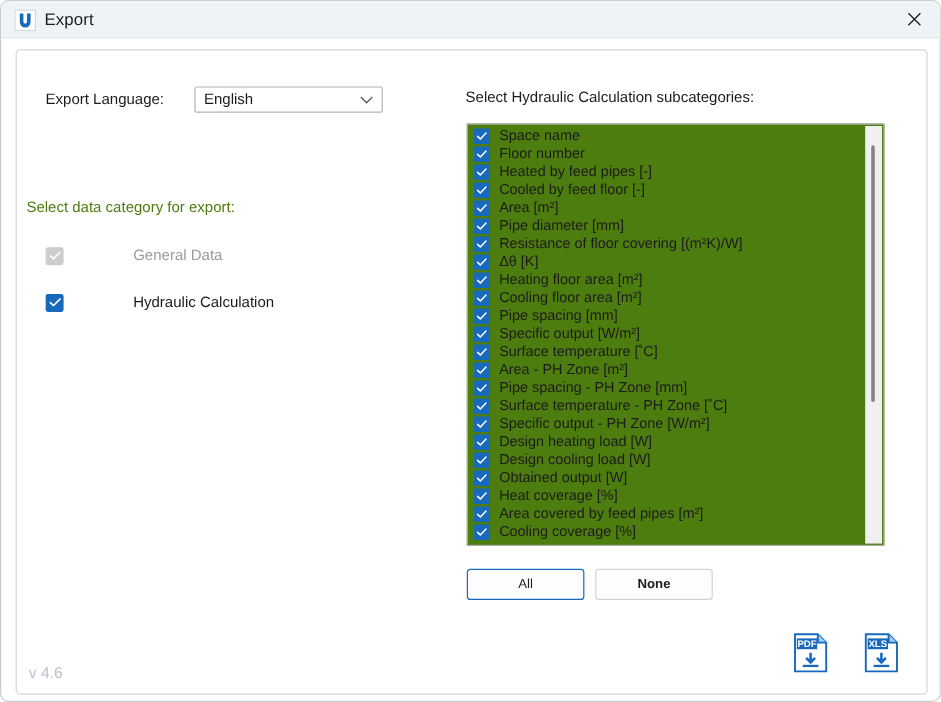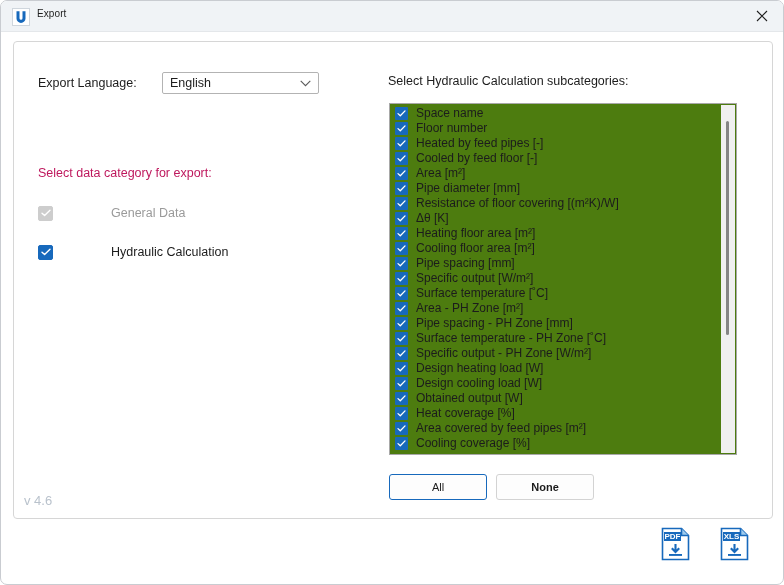--- a/index.html
+++ b/index.html
@@ -43,40 +43,40 @@
     left: 10px; top: 6px;
     width: 19px; height: 19px;
     display: flex;
     align-items: center;
     justify-content: center;
   }
   #app-logo svg { display: block; }
   #title-text {
     position: absolute;
     left: 36px; top: 7px;
-    font-size: 10px;
+    font-size: 14px;
     color: #1d1d1d;
     letter-spacing: .1px;
   }
   #close-button {
     position: absolute;
     right: 0px; top: 0px;
     width: 46px; height: 30px;
     display: flex;
     align-items: center;
     justify-content: center;
     cursor: default;
   }
   #close-button svg { display: block; }
 
   
   #content-panel {
     position: absolute;
     left: 12px; top: 40px;
-    width: 760px; height: 478px;
+    width: 760px; height: 538px;
     box-sizing: border-box;
     border: 1px solid #d6d6d6;
     border-radius: 4px;
     background: #ffffff;
     padding-left: 34px;
   }
 
   
   #export-language-label {
     position: absolute;
@@ -101,23 +101,23 @@
     color: #1c1c1c;
   }
   #language-chevron {
     position: absolute;
     right: 7px; top: 7px;
   }
   #language-chevron svg { display: block; }
 
   #category-label {
     position: absolute;
-    left: 24px; top: 124px;
+    left: 8px; top: 124px;
     font-size: 12.5px;
-    color: #be185d;
+    color: #4d7c0f;
   }
 
   .cb-row {
     position: absolute;
     left: 24px;
     height: 18px;
     display: flex;
     align-items: center;
     cursor: default;
     gap: 48px;

